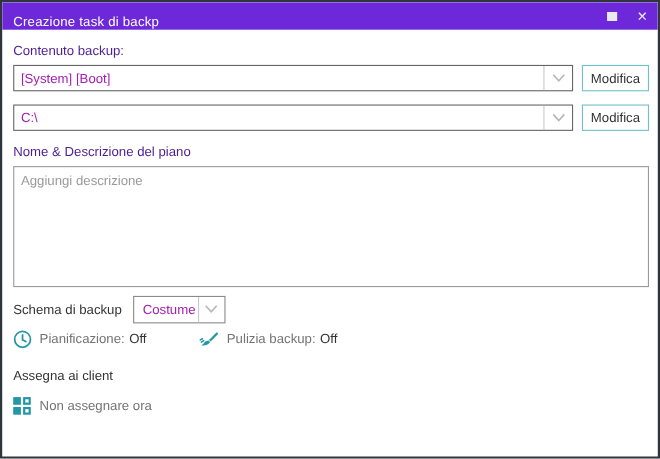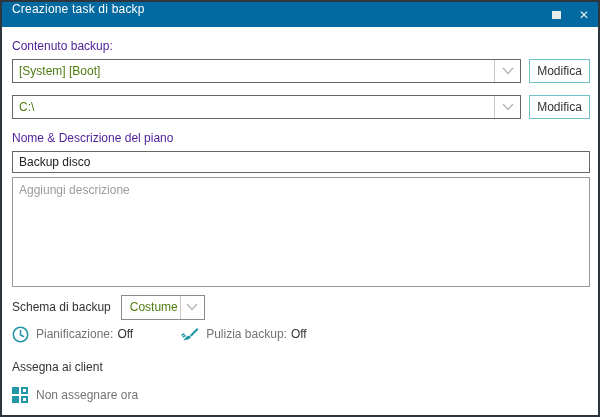--- a/index.html
+++ b/index.html
@@ -13,23 +13,23 @@
   .window {
     width: 600px; height: 417px;
     border: 2px solid #2e353d;
     background: #fff;
     display: flex; flex-direction: column;
     overflow: hidden;
   }
   
   .titlebar {
     height: 25px; flex: 0 0 25px;
-    background: #0369a1;
+    background: #6d28d9;
     color: #fff;
-    display: flex; align-items: flex-start;
+    display: flex; align-items: flex-end;
     padding-left: 10px;
   }
   .titlebar-text { font-size: 12px; letter-spacing: .2px; }
   .titlebar-controls { margin-left: auto; display: flex; align-items: center; height: 100%; }
   .tb-btn {
     width: 28px; height: 100%;
     display: flex; align-items: center; justify-content: center;
     color: #e8eaec; cursor: pointer;
   }
   .maximize-glyph { width: 9px; height: 8px; border: 1px solid #e8eaec; background: #e8eaec; }
@@ -42,21 +42,21 @@
   }
   .field-label { color: #4c1d95; margin-bottom: 6px; }
   .row { display: flex; align-items: center; }
   .combo-row { margin-bottom: 12px; }
   .combo {
     flex: 1; height: 24px;
     border: 1px solid #666;
     background: #fff;
     display: flex; align-items: center;
   }
-  .combo-value { flex: 1; padding: 0 6px; color: #4d7c0f; white-space: nowrap; overflow: hidden; }
+  .combo-value { flex: 1; padding: 0 6px; color: #a21caf; white-space: nowrap; overflow: hidden; }
   .combo-arrow {
     width: 26px; height: 100%;
     border-left: 1px solid #c9c9c9;
     display: flex; align-items: center; justify-content: center;
   }
   .chev { stroke: #b7b7b7; stroke-width: 1.5; fill: none; }
   .edit-btn {
     width: 61px; height: 24px; margin-left: 8px;
     background: #fff; border: 1px solid #70c1c9;
     color: #333; font-size: 12px; font-family: inherit;
@@ -140,21 +140,20 @@
         <span class="combo-arrow">
           <svg width="12" height="8" viewBox="0 0 12 8">
               <polyline class="chev" points="1,1 6,6.5 11,1"></polyline>
             </svg>
         </span>
       </div>
       <button class="edit-btn">Modifica</button>
     </div>
 
     <div class="field-label">Nome &amp; Descrizione del piano</div>
-    <input class="text-input" type="text" value="Backup disco" style="">
     <textarea class="desc-area" placeholder="Aggiungi descrizione" style=""></textarea>
 
     <div class="row scheme-row">
       <span class="scheme-label">Schema di backup</span>
       <div class="scheme-combo">
         <span class="combo-value">Costume</span>
         <span class="combo-arrow">
           <svg width="12" height="8" viewBox="0 0 12 8">
               <polyline class="chev" points="1,1 6,6.5 11,1"></polyline>
             </svg>

